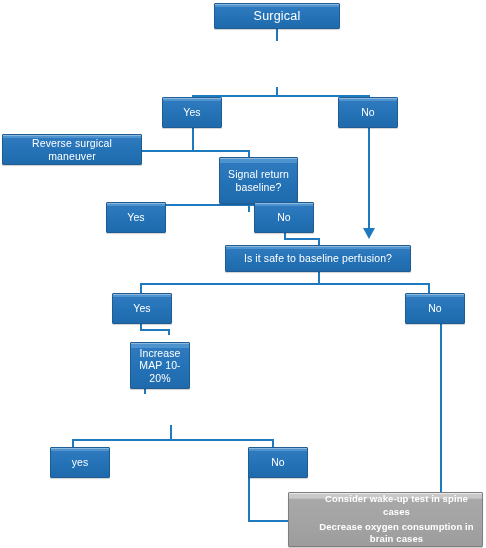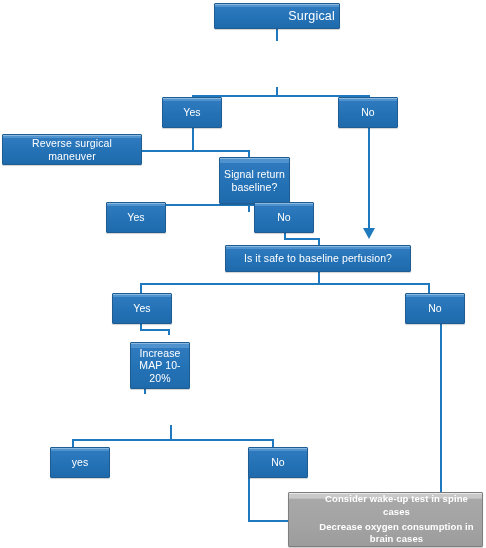--- a/index.html
+++ b/index.html
@@ -141,38 +141,38 @@
   <div class="ln v" style="left:170px; top:425px; height:16px;"></div>
   <div class="ln h" style="left:72px; top:439px; width:202px;"></div>
   <div class="ln v" style="left:72px; top:439px; height:10px;"></div>
   <div class="ln v" style="left:272px; top:439px; height:10px;"></div>
 
   <div class="ln v" style="left:248px; top:477px; height:45px;"></div>
   <div class="ln h" style="left:248px; top:520px; width:44px;"></div>
 
   <div class="ln v" style="left:440px; top:323px; height:172px;"></div>
 
-  <div class="node title" style="left:214px; top:3px; width:126px; height:26px;text-align:right;">
+  <div class="node title" style="left:214px; top:3px; width:126px; height:26px;">
     <span class="txt">Surgical</span>
   </div>
 
 
   <div class="node" style="left:162px; top:97px; width:60px; height:31px;">
     <span class="txt">Yes</span>
   </div>
 
   <div class="node" style="left:338px; top:97px; width:60px; height:31px;">
     <span class="txt">No</span>
   </div>
 
   <div class="node wide" style="left:2px; top:134px; width:140px; height:31px;">
     <span class="txt">Reverse surgical  maneuver</span>
   </div>
 
-  <div class="node" style="left:219px; top:157px; width:71px; height:47px;">
+  <div class="node" style="left:219px; top:157px; width:79px; height:47px;">
     <span class="txt">Signal return baseline?</span>
   </div>
 
   <div class="node" style="left:106px; top:202px; width:60px; height:31px;">
     <span class="txt">Yes</span>
   </div>
 
   <div class="node" style="left:254px; top:202px; width:60px; height:31px;">
     <span class="txt">No</span>
   </div>

